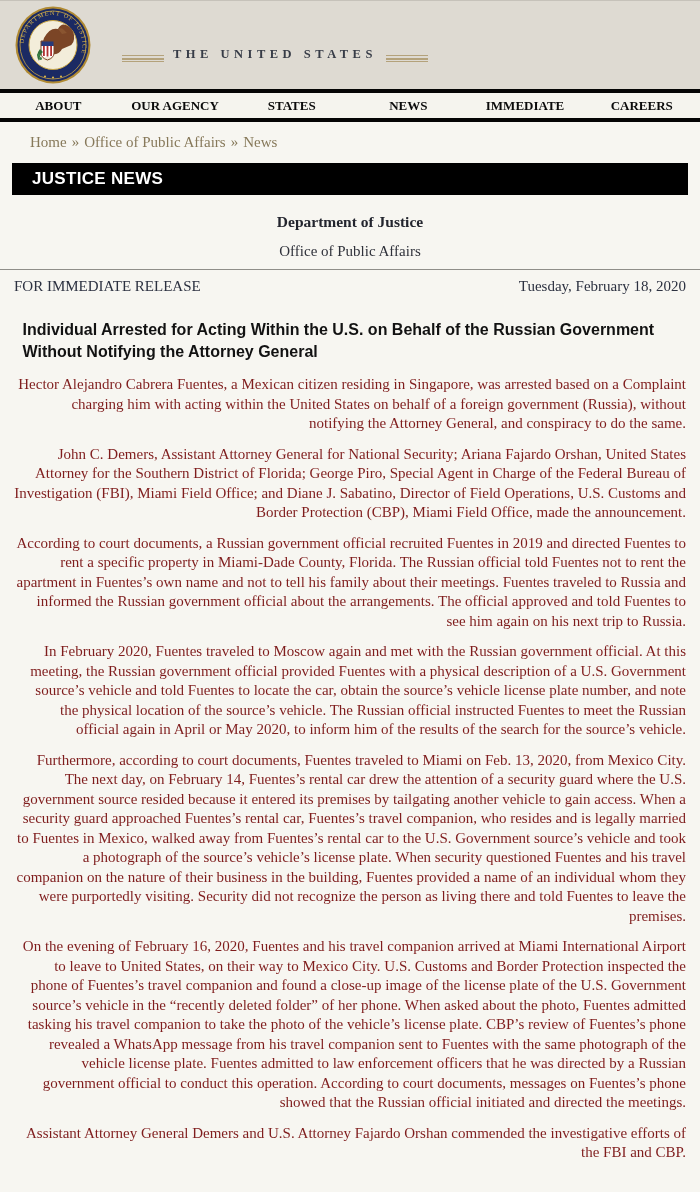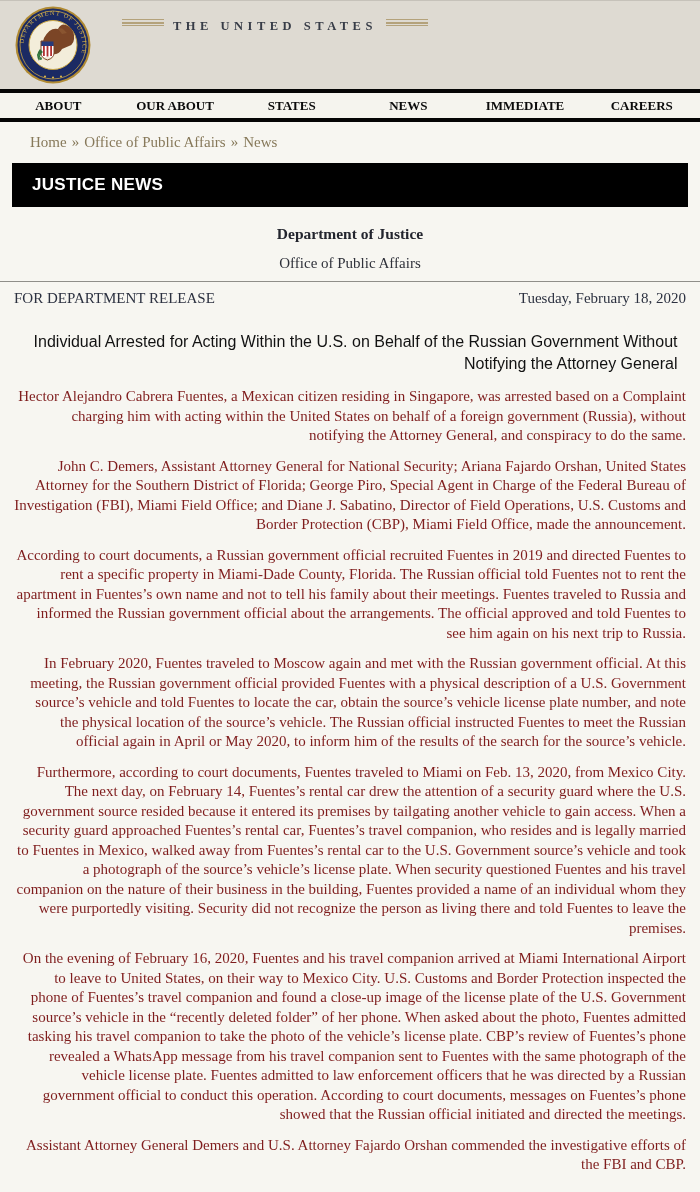--- a/index.html
+++ b/index.html
@@ -17,21 +17,21 @@
     background:#dedad2;
     height:88px;
     position:relative;
     border-top:1px solid #c6c2ba;
   }
   .seal {
     position:absolute; left:14px; top:4px;
     width:78px; height:80px; cursor:pointer;
   }
   .wordmark { position:absolute; left:106px; top:18px; cursor:pointer; }
-  .tagline-row { display:flex; align-items:flex-start; gap:9px; padding-left:16px; }
+  .tagline-row { display:flex; align-items:flex-end; gap:9px; padding-left:16px;margin-top:28px; }
   .tagline-rule {
     width:42px; height:7px;
     background:repeating-linear-gradient(to bottom, #b4a27b 0 1.5px, rgba(0,0,0,0) 1.5px 3.2px);
   }
   .tagline {
     font-size:12.5px; font-weight:bold; letter-spacing:4.5px;
     color:#373c47; white-space:nowrap;
   }
   .dept-row {
     margin-top:2px;
@@ -56,21 +56,21 @@
 
   
   .breadcrumb { padding:12px 30px 4px; font-size:15px; color:#87795a; }
   .breadcrumb a { color:#87795a; text-decoration:none; cursor:pointer; }
   .crumb-sep { padding:0 5px; }
 
   
   .banner {
     margin:8px 12px 0;
     background:#000; color:#fff;
-    height:44px; display:flex; align-items:center;
+    height:32px; display:flex; align-items:center;
     padding-left:20px;
     font-family:"Liberation Sans", sans-serif;
     font-weight:bold; font-size:17px; letter-spacing:0.3px;
   }
 
   
   .masthead { text-align:center; margin-top:18px; }
   .masthead-agency { font-weight:bold; font-size:15.5px; color:#23252e; }
   .masthead-office { margin-top:12px; font-size:15px; color:#2f313a; }
 
@@ -78,23 +78,23 @@
 
   .release-row {
     display:flex; justify-content:space-between; align-items:baseline;
     padding:8px 14px 0;
     font-size:15px; color:#2c3140;
   }
 
   
   .article-title {
     margin:24px auto 0; max-width:655px;
-    text-align:right;
+    text-align:left;
     font-family:"Liberation Sans", sans-serif;
-    font-weight:normal; font-size:16px; line-height:1.35;
+    font-weight:bold; font-size:16px; line-height:1.35;
     color:#121212;
   }
   .article-body { padding:13px 14px 24px; }
   .article-body p {
     margin:0 0 11px;
     font-size:15px; line-height:1.3;
     color:#7f1d1d;
     text-align:right;
   }
 </style>
@@ -139,42 +139,42 @@
       <div class="tagline-row">
         <span class="tagline-rule"></span>
         <span class="tagline">THE UNITED STATES</span>
         <span class="tagline-rule"></span>
       </div>
     </div>
   </header>
 
   <nav class="main-nav">
       <a class="nav-item">ABOUT</a>
-      <a class="nav-item">OUR ABOUT</a>
+      <a class="nav-item">OUR AGENCY</a>
       <a class="nav-item">STATES</a>
       <a class="nav-item">NEWS</a>
       <a class="nav-item">IMMEDIATE</a>
       <a class="nav-item">CAREERS</a>
     </nav>
 
   <div class="breadcrumb"><a>Home</a><span class="crumb-sep">»</span><a>Office of Public Affairs</a><span class="crumb-sep">»</span><a>News</a></div>
 
   <div class="banner">
     <span>JUSTICE NEWS</span>
   </div>
 
   <div class="masthead">
     <div class="masthead-agency">Department of Justice</div>
     <div class="masthead-office">Office of Public Affairs</div>
   </div>
 
   <hr class="release-rule">
 
   <div class="release-row">
-    <span>FOR DEPARTMENT RELEASE</span>
+    <span>FOR IMMEDIATE RELEASE</span>
     <span>Tuesday, February 18, 2020</span>
   </div>
 
   <h1 class="article-title">Individual Arrested for Acting Within the U.S. on Behalf of the Russian Government Without Notifying the Attorney General</h1>
   <article class="article-body">
       <p>Hector Alejandro Cabrera Fuentes, a Mexican citizen residing in Singapore, was arrested based on a Complaint charging him with acting within the United States on behalf of a foreign government (Russia), without notifying the Attorney General, and conspiracy to do the same.</p>
       <p>John C. Demers, Assistant Attorney General for National Security; Ariana Fajardo Orshan, United States Attorney for the Southern District of Florida; George Piro, Special Agent in Charge of the Federal Bureau of Investigation (FBI), Miami Field Office; and Diane J. Sabatino, Director of Field Operations, U.S. Customs and Border Protection (CBP), Miami Field Office, made the announcement.</p>
       <p>According to court documents, a Russian government official recruited Fuentes in 2019 and directed Fuentes to rent a specific property in Miami-Dade County, Florida. The Russian official told Fuentes not to rent the apartment in Fuentes’s own name and not to tell his family about their meetings.  Fuentes traveled to Russia and informed the Russian government official about the arrangements.  The official approved and told Fuentes to see him again on his next trip to Russia.</p>
       <p>In February 2020, Fuentes traveled to Moscow again and met with the Russian government official. At this meeting, the Russian government official provided Fuentes with a physical description of a U.S. Government source’s vehicle and told Fuentes to locate the car, obtain the source’s vehicle license plate number, and note the physical location of the source’s vehicle. The Russian official instructed Fuentes to meet the Russian official again in April or May 2020, to inform him of the results of the search for the source’s vehicle.</p>
       <p>Furthermore, according to court documents, Fuentes traveled to Miami on Feb. 13, 2020, from Mexico City. The next day, on February 14, Fuentes’s rental car drew the attention of a security guard where the U.S. government source resided because it entered its premises by tailgating another vehicle to gain access.  When a security guard approached Fuentes’s rental car, Fuentes’s travel companion, who resides and is legally married to Fuentes in Mexico, walked away from Fuentes’s rental car to the U.S. Government source’s vehicle and took a photograph of the source’s vehicle’s license plate. When security questioned Fuentes and his travel companion on the nature of their business in the building, Fuentes provided a name of an individual whom they were purportedly visiting. Security did not recognize the person as living there and told Fuentes to leave the premises.</p>

